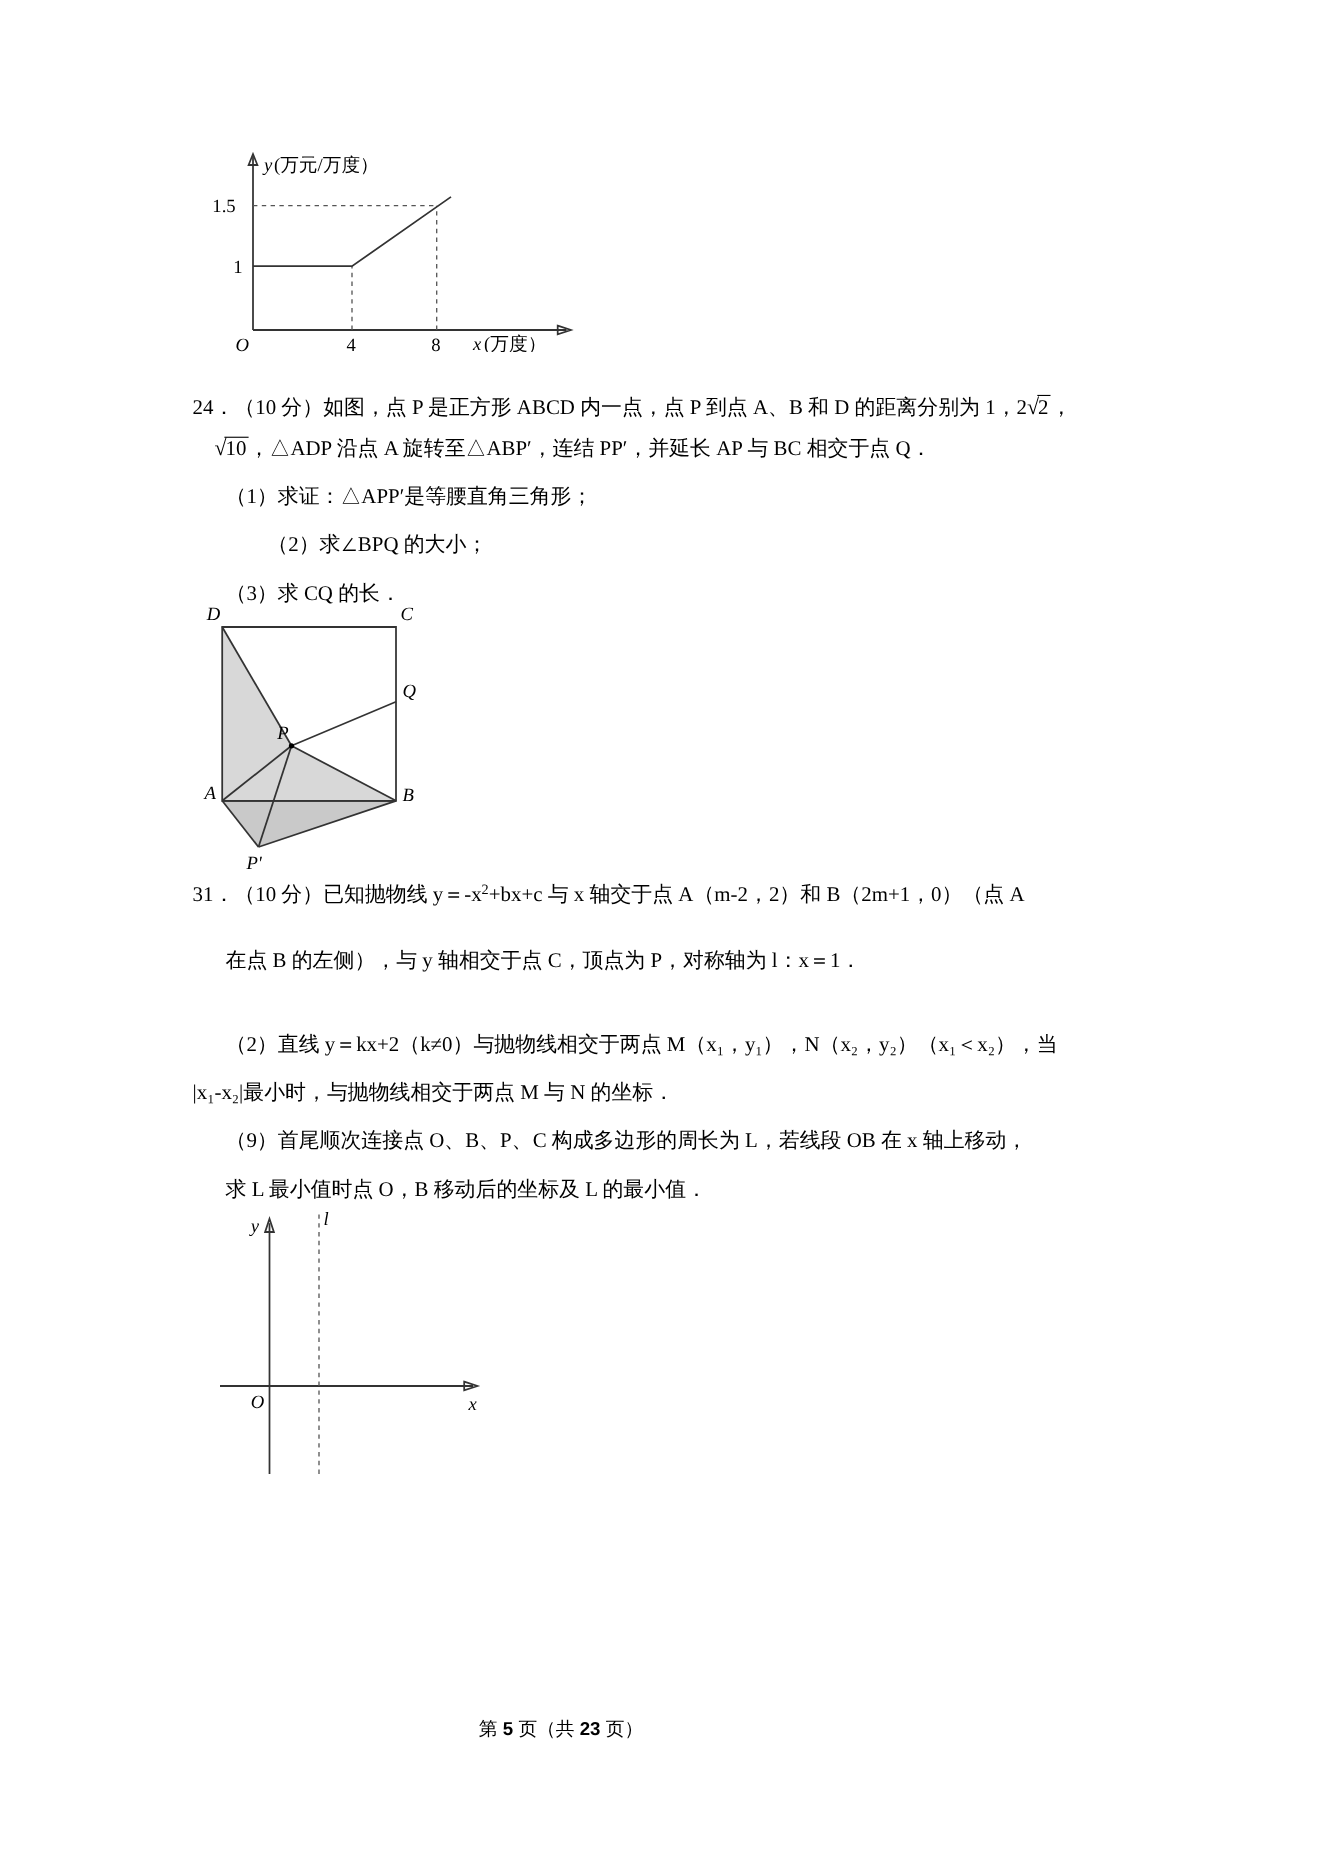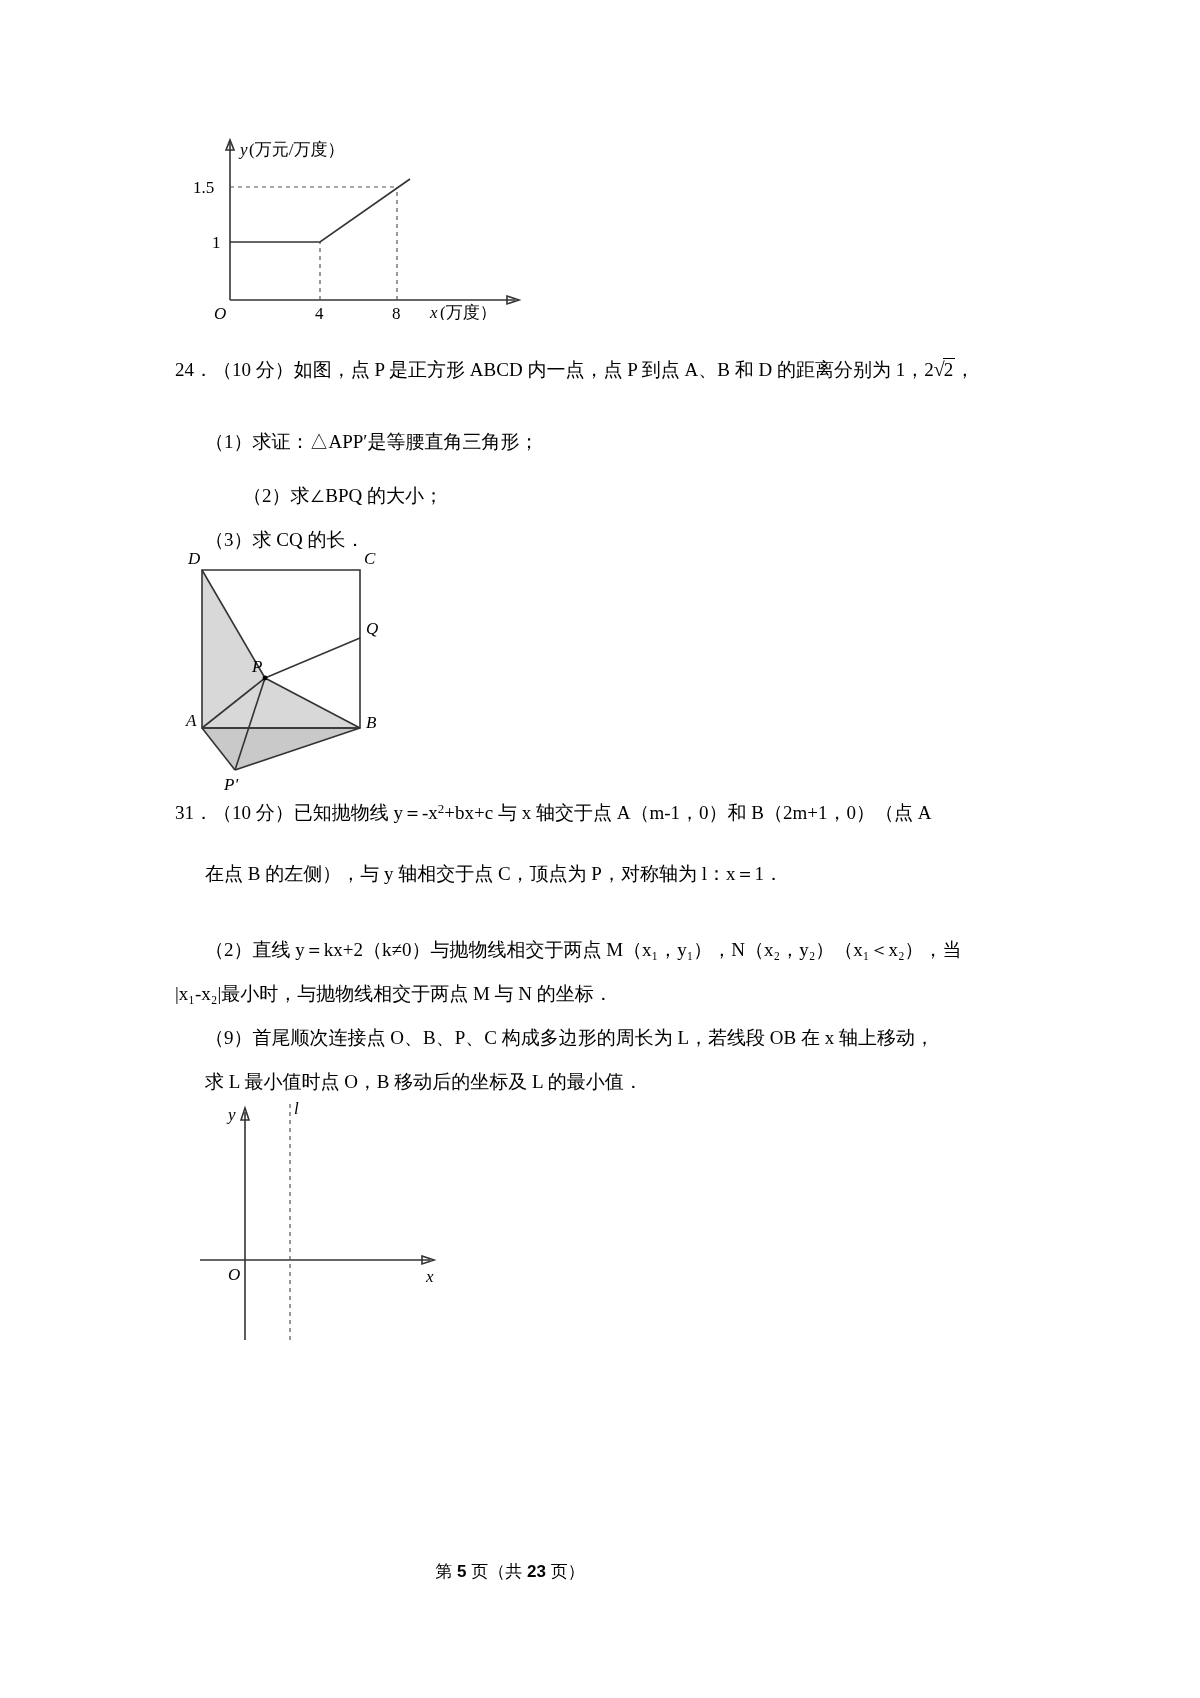--- a/index.html
+++ b/index.html
@@ -83,22 +83,25 @@
       <text class="lbl" x="207" y="199">8</text>
       <text class="lbli" x="245" y="198">x</text>
       <text class="lbl" x="255" y="198">(万度）</text>
     </svg>
   </div>
 
   <div class="qnum" style="top:345px;margin-top:12px;">
     <span>24</span>．<span>（10 分）</span><span>如图，点 P 是正方形 ABCD 内一点，点 P 到点 A、B 和 D 的距离分别为 1，2</span><span class="radsym">√</span><span class="sqrt">2</span>，
   </div>
 
+  <div class="body-text" style="left:195px;top:386px;">
+    <span class="radsym">√</span><span class="sqrt">10</span><span>，△ADP 沿点 A 旋转至△ABP′，连结 PP′，并延长 AP 与 BC 相交于点 Q．</span>
+  </div>
 
-  <div class="body-text" style="left:205px;top:420px;">（1）求证：△APP′是等腰直角三角形；</div>
+  <div class="body-text" style="left:205px;top:430px;">（1）求证：△APP′是等腰直角三角形；</div>
   <div class="body-text" style="left:205px;top:474px;margin-left:38px;">（2）求∠BPQ 的大小；</div>
   <div class="body-text" style="left:205px;top:518px;">（3）求 CQ 的长．</div>
 
   <div style="position:absolute;left:180px;top:548px;">
     <svg width="260" height="250" viewBox="0 0 260 250">
 
       <polygon points="22,180 22,22 85,130" fill="#d8d8d8" stroke="none"></polygon>
 
       <polygon points="22,180 85,130 180,180" fill="#d8d8d8" stroke="none"></polygon>
 
@@ -121,21 +124,21 @@
       <text class="lbli" x="184" y="16">C</text>
       <text class="lbli" x="186" y="86">Q</text>
       <text class="lbli" x="72" y="124">P</text>
       <text class="lbli" x="6" y="178">A</text>
       <text class="lbli" x="186" y="180">B</text>
       <text class="lbli" x="44" y="242">P'</text>
     </svg>
   </div>
 
   <div class="qnum" style="top:800px;">
-    <span>31</span>．<span>（10 分）</span><span>已知抛物线 y＝-x</span><span class="sup">2</span><span>+bx+c 与 x 轴交于点 A（m-1，0）和 B（2m+1，0）（点 A</span>
+    <span>31</span>．<span>（10 分）</span><span>已知抛物线 y＝-x</span><span class="sup">2</span><span>+bx+c 与 x 轴交于点 A（m-2，2）和 B（2m+1，0）（点 A</span>
   </div>
 
   <div class="body-text" style="left:205px;top:852px;">在点 B 的左侧），与 y 轴相交于点 C，顶点为 P，对称轴为 l：x＝1．</div>
   <div class="body-text" style="left:205px;top:928px;">（2）直线 y＝kx+2（k≠0）与抛物线相交于两点 M（x₁，y₁），N（x₂，y₂）（x₁＜x₂），当</div>
   <div class="body-text" style="left:175px;top:972px;">|x₁-x₂|最小时，与抛物线相交于两点 M 与 N 的坐标．</div>
   <div class="body-text" style="left:205px;top:1016px;">（9）首尾顺次连接点 O、B、P、C 构成多边形的周长为 L，若线段 OB 在 x 轴上移动，</div>
   <div class="body-text" style="left:205px;top:1060px;">求 L 最小值时点 O，B 移动后的坐标及 L 的最小值．</div>
 
   <div style="position:absolute;left:190px;top:1090px;">
     <svg width="280" height="260" viewBox="0 0 280 260">

